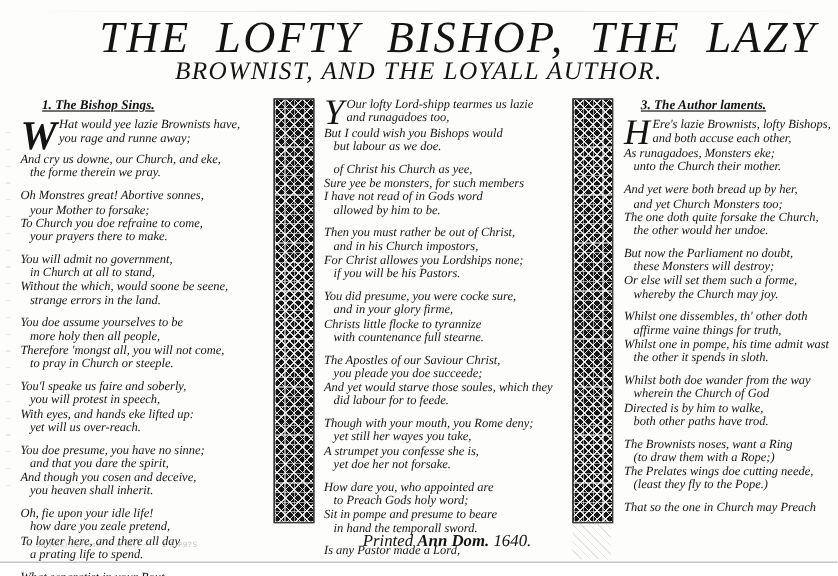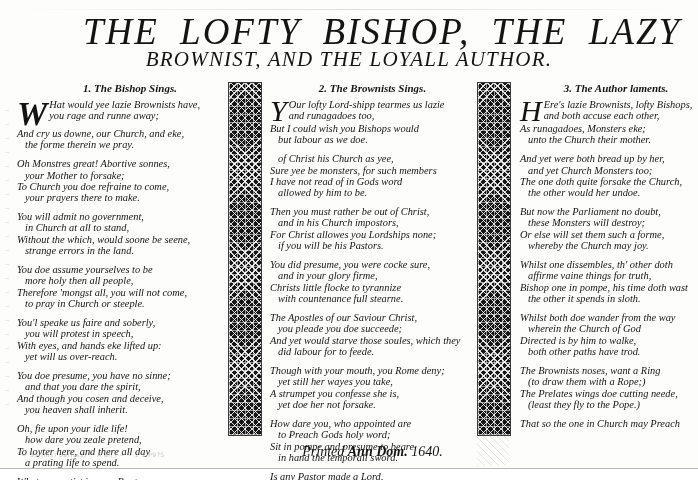--- a/index.html
+++ b/index.html
@@ -30,22 +30,23 @@
     font-style: italic; font-size: 21px; letter-spacing: 1.2px; line-height: 24px;
   }
   .column {
     position: absolute; top: 82px;
     font-style: italic; font-size: 10.4px; line-height: 11.4px;
   }
   .col-1 { left: 17px; width: 208px; }
   .col-2 { left: 270px; width: 205px; }
   .col-3 { left: 520px; width: 178px; }
   .col-heading {
-    text-align: center; font-weight: bold; font-size: 11px; line-height: 13px;
+    font-weight: bold; font-size: 11px; line-height: 13px;
     margin-bottom: 4px;
+    text-decoration: underline;
   }
   .col-1 .col-heading { padding-left: 18px; }
   .col-2 .col-heading { padding-left: 0; }
   .col-3 .col-heading { padding-left: 14px; }
   .stanza { margin-bottom: 7.3px; }
   .line { white-space: nowrap; display: block; }
   .line.indent { padding-left: 8px; }
   .dropcap {
     float: left; font-size: 34px; line-height: 28px; font-style: italic;
     margin-right: 2px; margin-top: 1px; font-weight: bold;
@@ -142,21 +143,20 @@
     </div>
     <div class="stanza">
       <span class="line">What separatist in your Rout</span>
 
     </div>
   </div>
 
   <div class="ornament ornament-left"></div>
 
   <div class="column col-2">
-    <div class="col-heading">2. The Brownists Sings.</div>
     <div class="stanza">
       <span class="dropcap">Y</span>
       <span class="first-line-rest">Our lofty Lord-shipp tearmes us lazie</span>
       <span class="first-line-indent">and runagadoes too,</span>
       <span class="line" style="clear:both">But I could wish you Bishops would</span>
       <span class="line indent">but labour as we doe.</span>
     </div>
     <div class="stanza">
       <span class="line indent">of Christ his Church as yee,</span>
       <span class="line">Sure yee be monsters, for such members</span>
@@ -219,21 +219,21 @@
     </div>
     <div class="stanza">
       <span class="line">But now the Parliament no doubt,</span>
       <span class="line indent">these Monsters will destroy;</span>
       <span class="line">Or else will set them such a forme,</span>
       <span class="line indent">whereby the Church may joy.</span>
     </div>
     <div class="stanza">
       <span class="line">Whilst one dissembles, th' other doth</span>
       <span class="line indent">affirme vaine things for truth,</span>
-      <span class="line">Bishop one in pompe, his time doth wast</span>
+      <span class="line">Whilst one in pompe, his time admit wast</span>
       <span class="line indent">the other it spends in sloth.</span>
     </div>
     <div class="stanza">
       <span class="line">Whilst both doe wander from the way</span>
       <span class="line indent">wherein the Church of God</span>
       <span class="line">Directed is by him to walke,</span>
       <span class="line indent">both other paths have trod.</span>
     </div>
     <div class="stanza">
       <span class="line">The Brownists noses, want a Ring</span>

